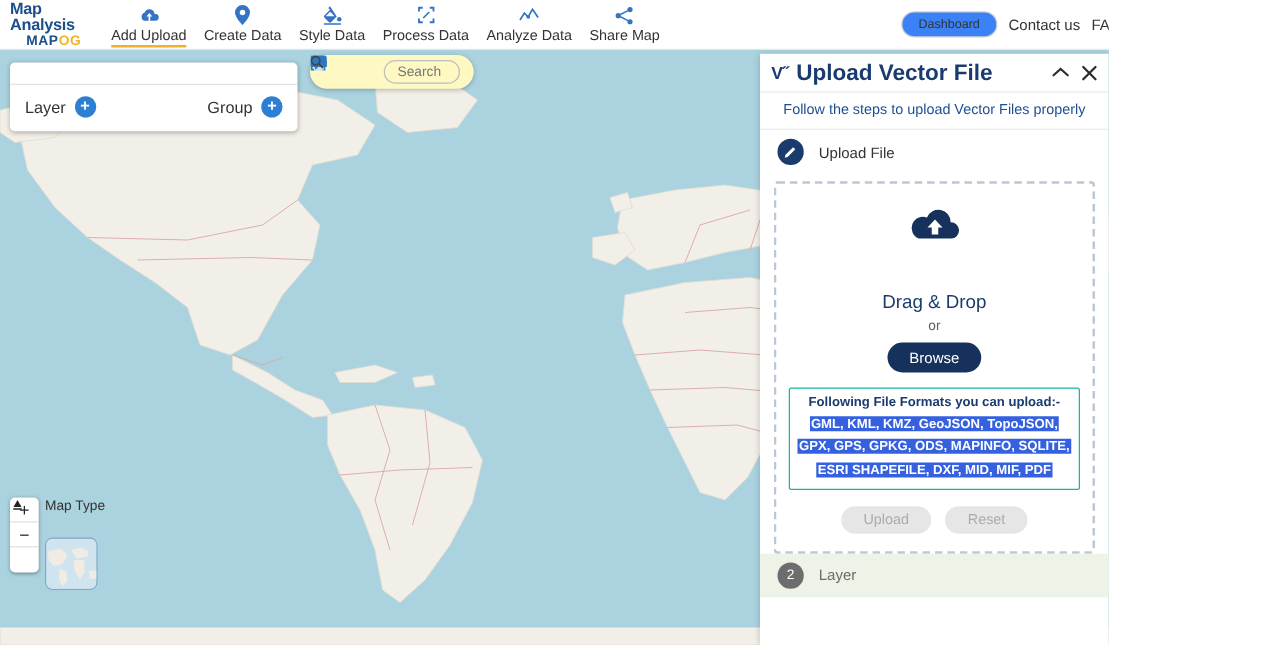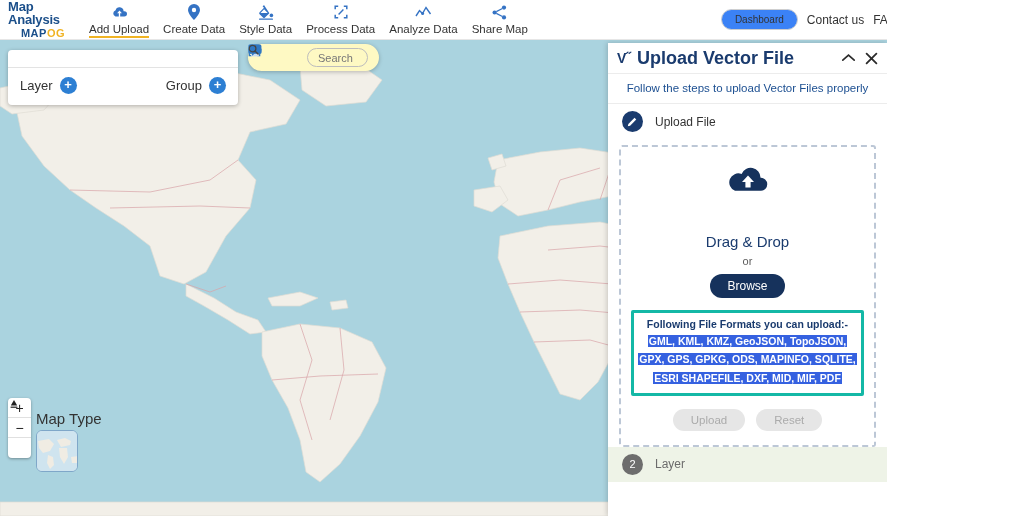--- a/index.html
+++ b/index.html
@@ -93,21 +93,21 @@
     overflow: hidden; z-index: 20;
   }
   .zoom-btn {
     height: 20px; display: flex; align-items: center; justify-content: center;
     font-size: 14px; color: #222; cursor: pointer; border-bottom: 1px solid #e0e0e0;
   }
   .zoom-btn:last-child { border-bottom: none; }
   .maptype {
     position: absolute; left: 36px; bottom: 44px; z-index: 20;
   }
-  .maptype-label { font-size: 15px; color: #333; margin-bottom: 3px; }
+  .maptype-label { font-size: 11px; color: #333; margin-bottom: 19px; }
   .maptype-thumb {
     width: 42px; height: 42px; border: 1px solid #7fa7c9; border-radius: 6px;
     background: #cfe4ef; overflow: hidden; cursor: pointer; position: relative;
   }
   .maptype-thumb svg { position: absolute; top: 0; left: 0; }
 
   
   .chat-fab {
     position: absolute; right: 6px; bottom: 18px; width: 46px; height: 46px; border-radius: 50%;
     background: #1878c8; display: flex; align-items: center; justify-content: center;
@@ -152,21 +152,21 @@
     padding: 18px 10px 14px 10px; text-align: center; background: #fff;
   }
   .cloud-ico { display: flex; justify-content: center; margin-bottom: 8px; }
   .dd-title { font-size: 15px; color: #1a3b6e; margin-bottom: 5px; margin-top: 36px; }
   .dd-or { font-size: 11px; color: #5c5c5c; margin-bottom: 7px; }
   .browse-btn {
     display: inline-block; background: #16325c; color: #fff; font-size: 12px;
     padding: 5px 17px; border-radius: 13px; cursor: pointer;
   }
   .formats-box {
-    margin-top: 12px; border: 3px solid #14b8a6; border-radius: 2px; padding: 5px 4px 7px 4px; text-align: center;
+    margin-top: 12px; border: 1px solid #14b8a6; border-radius: 2px; padding: 5px 4px 7px 4px; text-align: center;
   }
   .formats-title { font-size: 10.5px; font-weight: bold; color: #1a3b6e; margin-bottom: 1px; }
   .formats-list {
     font-size: 10.5px; font-weight: bold; color: #ffffff; background: #3561e0;
     line-height: 1.55; padding: 0 1px;
     box-decoration-break: clone; -webkit-box-decoration-break: clone;
   }
   .btn-row { display: flex; justify-content: center; gap: 11px; margin-top: 13px; }
   .dim-btn {
     background: #e6e6e6; color: #ababab; font-size: 11.5px; padding: 5px 18px;

